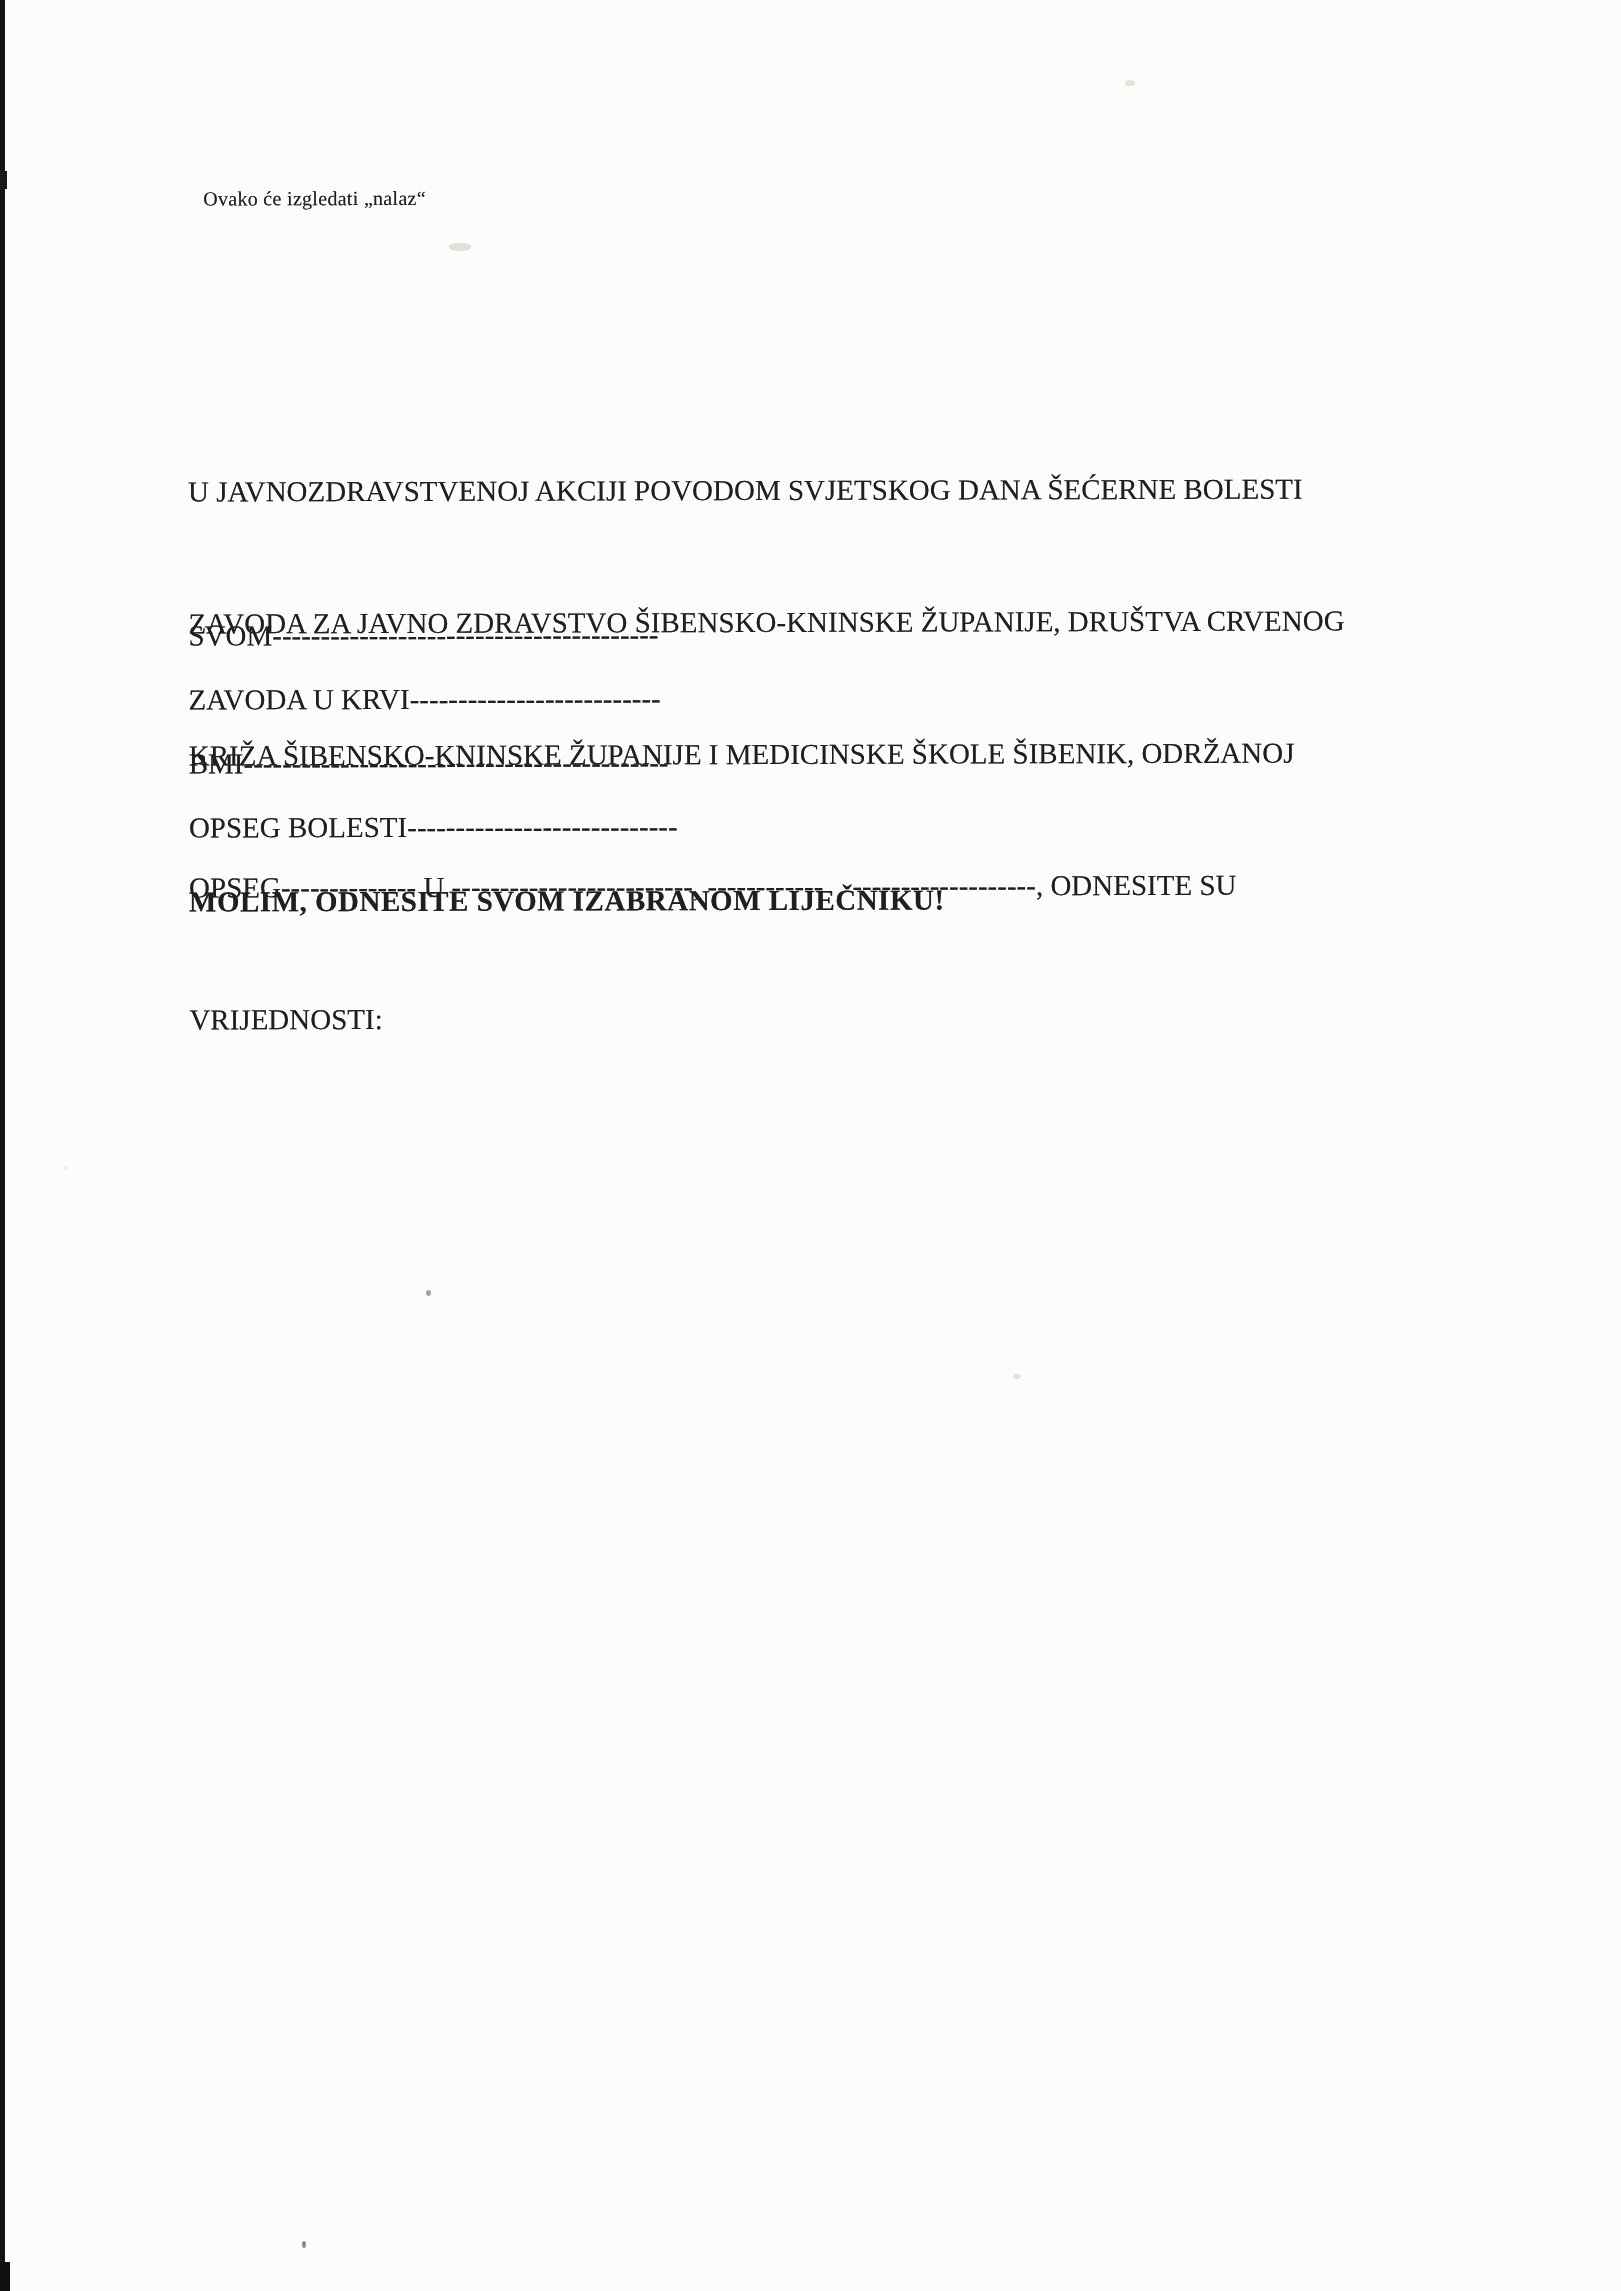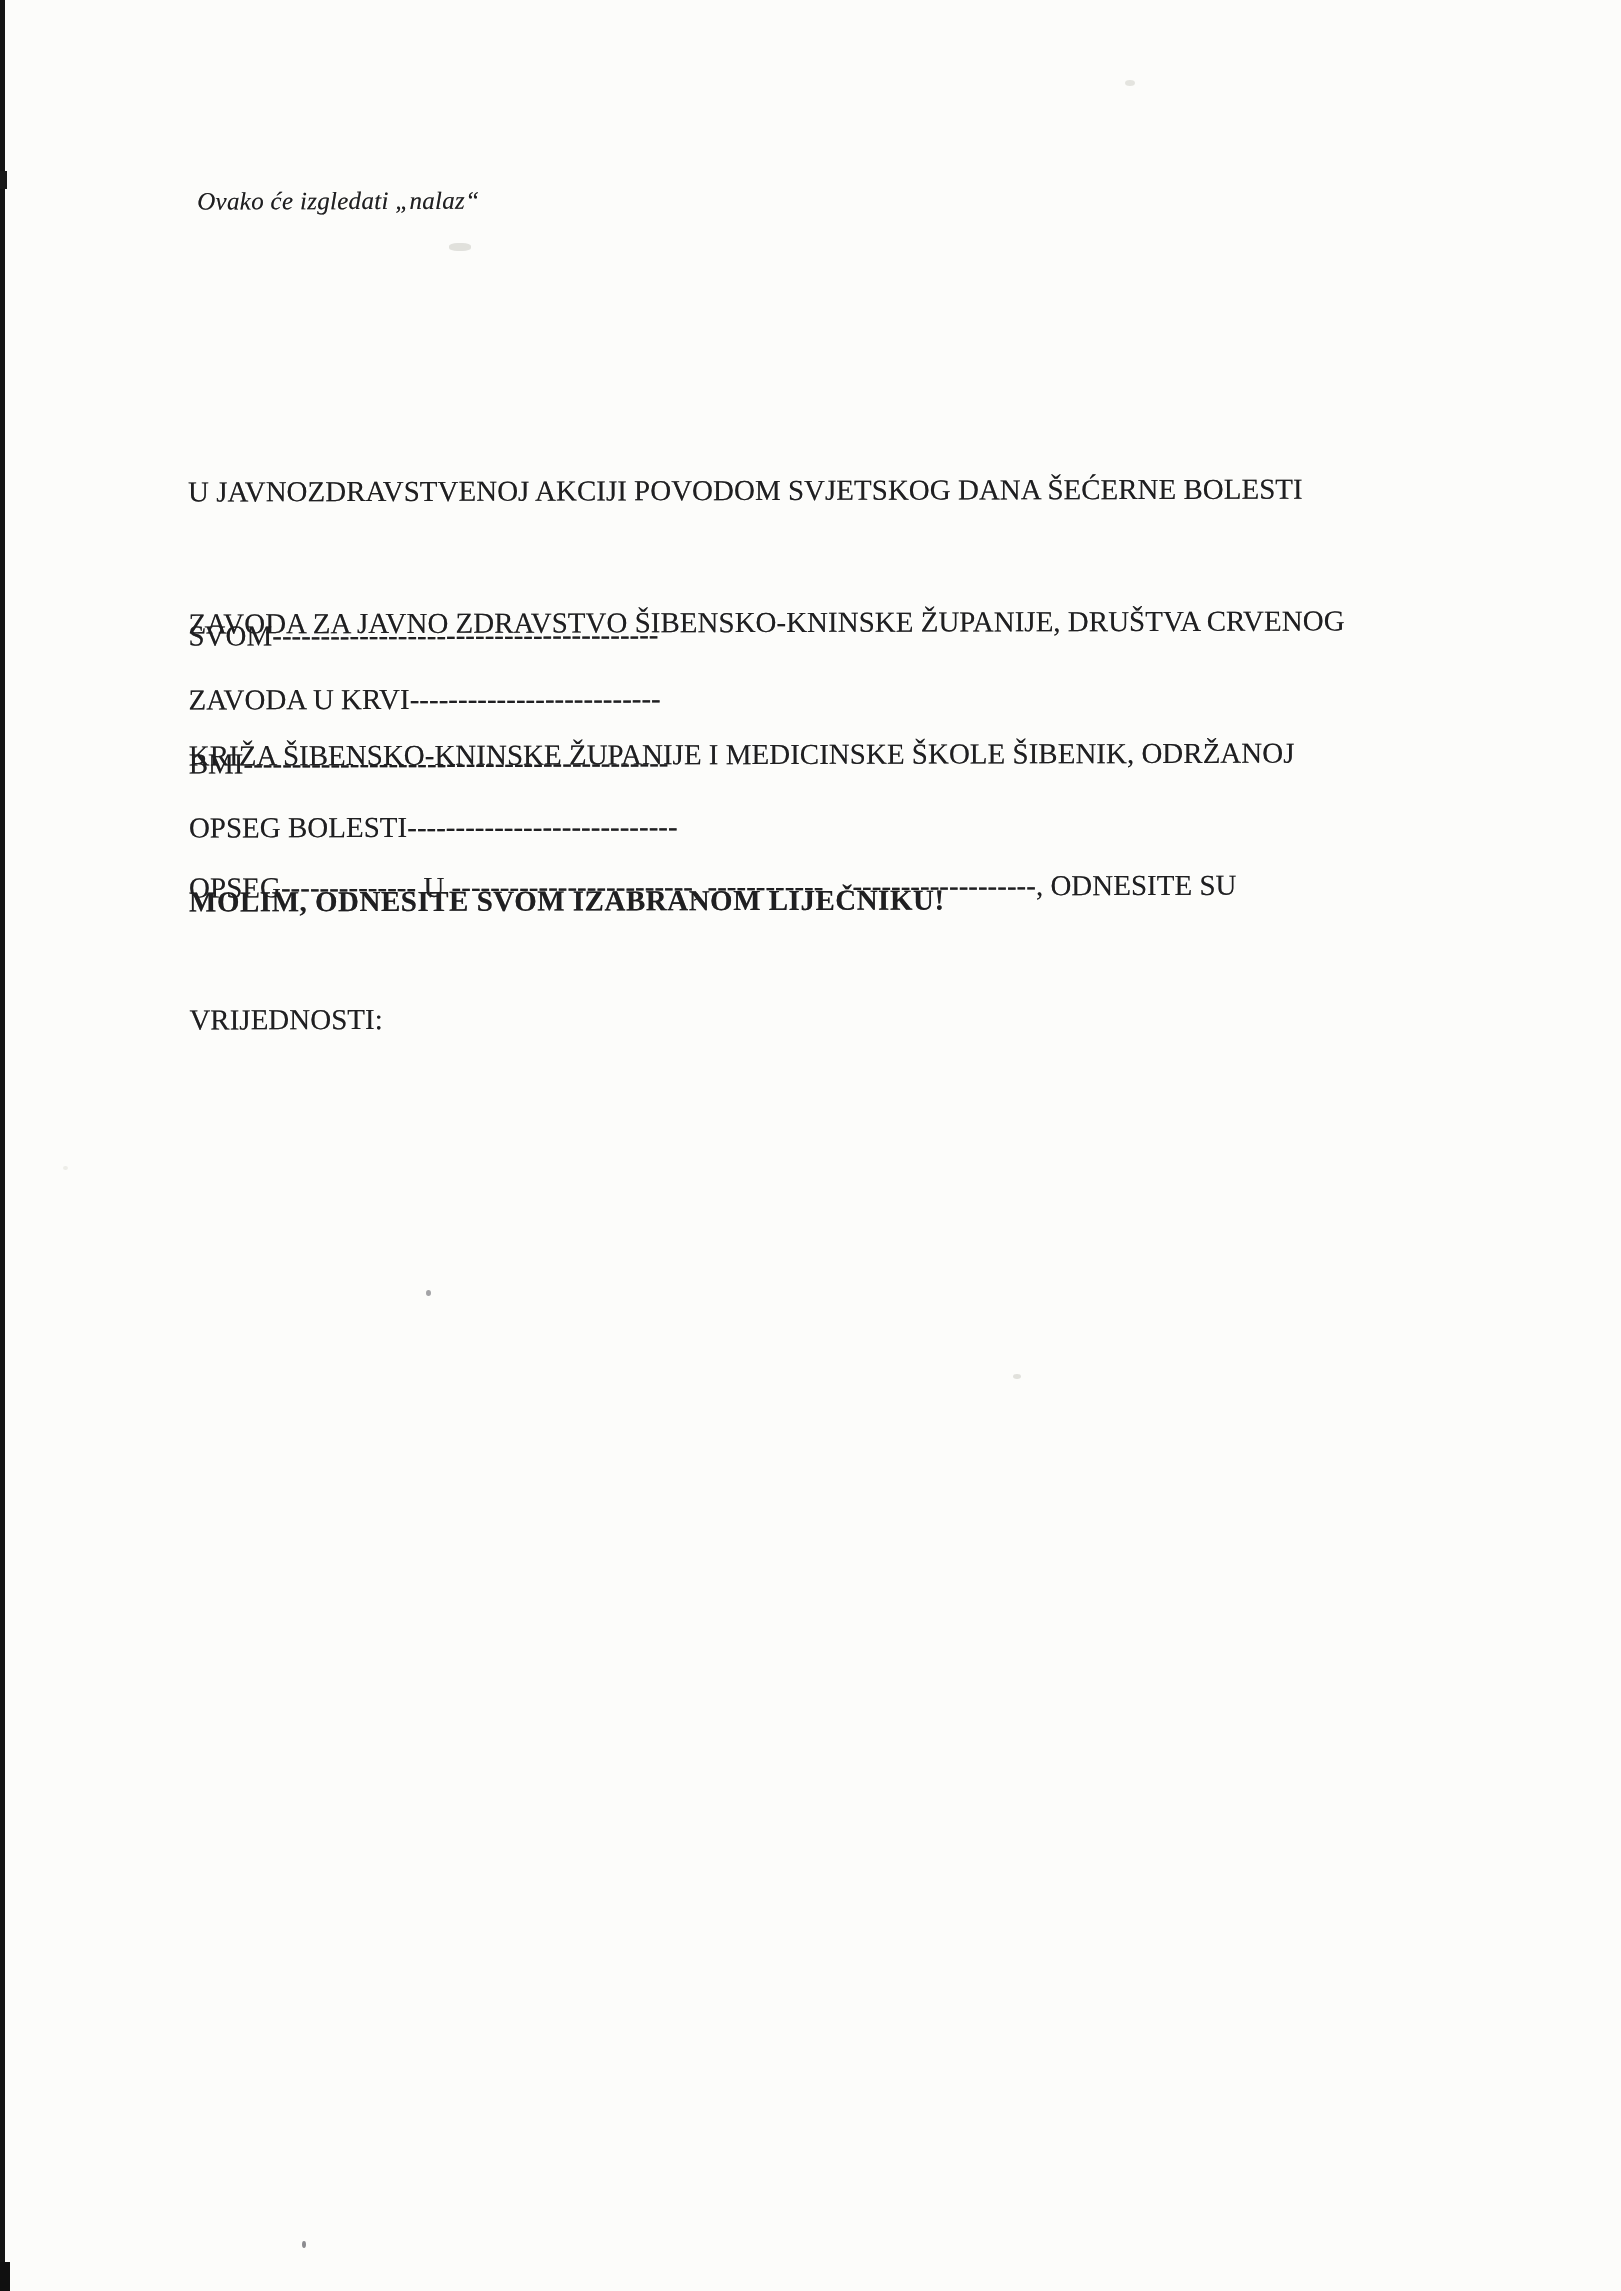--- a/index.html
+++ b/index.html
@@ -41,24 +41,23 @@
   }
   .content {
     position: absolute;
     inset: 0;
     transform: rotate(-0.15deg);
     transform-origin: 392px 490px;
     text-shadow: 0 0 0.5px rgba(20,20,20,0.55);
   }
   .caption {
     position: absolute;
-    left: 198px;
+    left: 204px;
     top: 187px;
-    font-style: italic;
-    font-size: 25px;
+    font-size: 20px;
     letter-spacing: 0.3px;
     white-space: pre;
   }
   .intro {
     position: absolute;
     left: 188px;
     top: 381px;
     font-size: 29px;
     line-height: 44px;
     white-space: pre;

